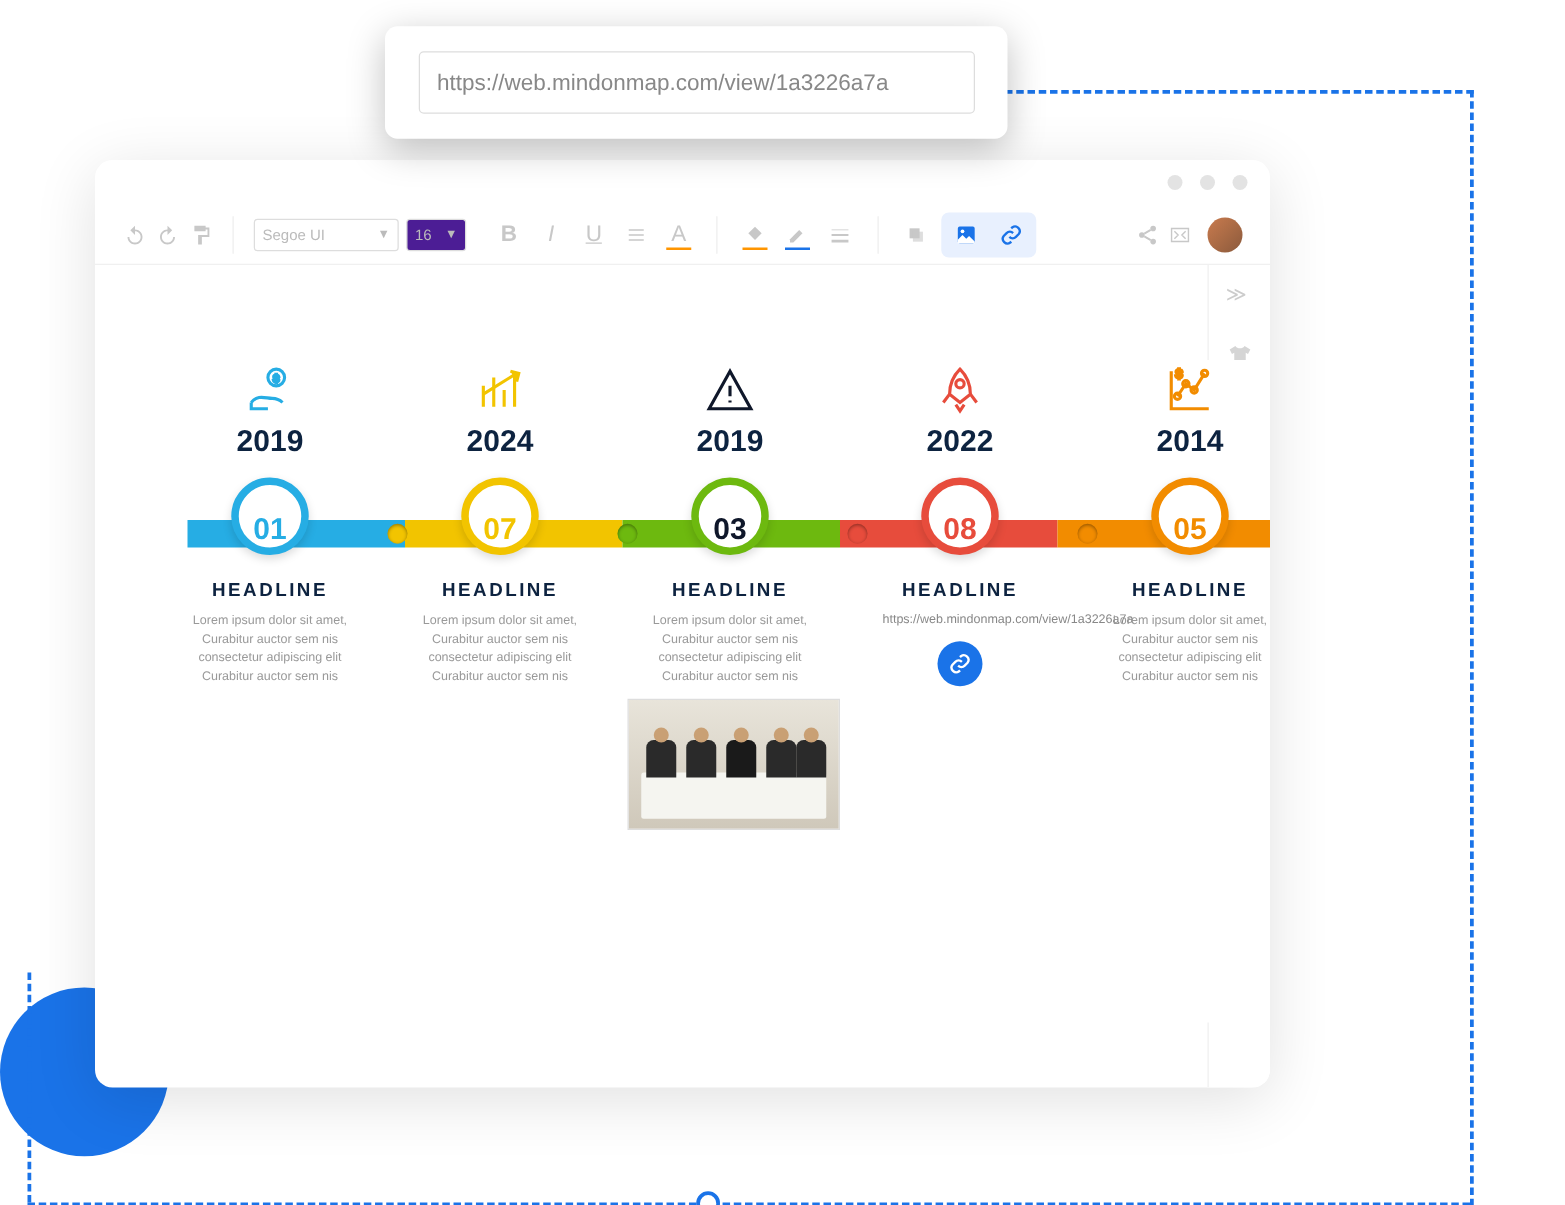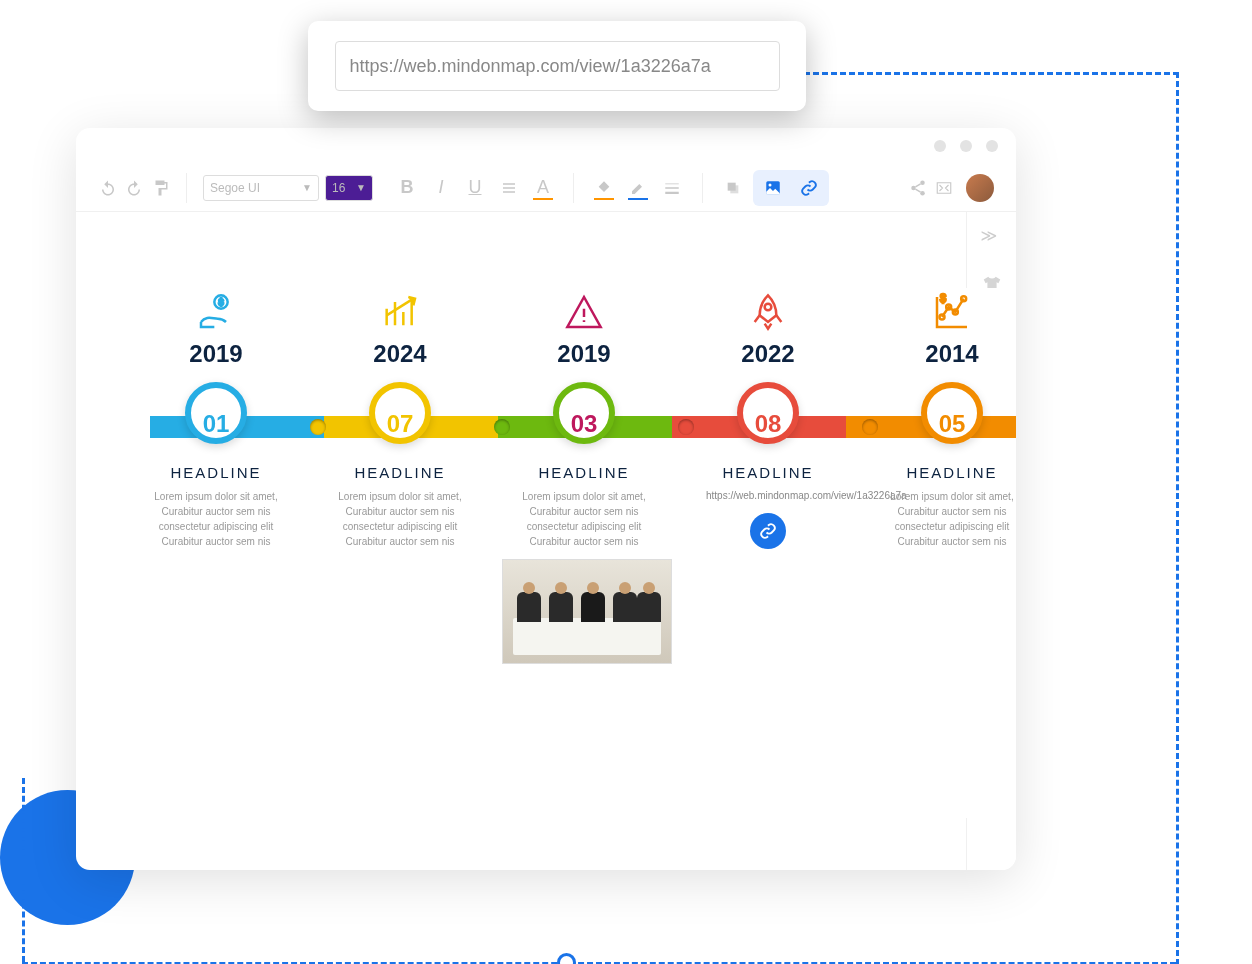--- a/index.html
+++ b/index.html
@@ -46,26 +46,26 @@
 
 
 .canvas{position:absolute;left:58px;top:160px;width:900px;height:530px;background:#fff}
 .timeline{display:flex;justify-content:space-between;position:relative;height:100%}
 .bar{position:absolute;top:128px;left:16px;right:14px;height:22px;display:flex}
 .seg{flex:1}
 .s1{background:#26ade4}.s2{background:#f2c400}.s3{background:#6db90f}.s4{background:#e74c3c}.s5{background:#f28c00}
 
 .col{width:164px;text-align:center;position:relative}
 .ico{height:48px;display:flex;align-items:center;justify-content:center;font-size:36px}
-.c1{color:#26ade4}.c2{color:#f2c400}.c3{color:#be185d}.c4{color:#e74c3c}.c5{color:#f28c00}
+.c1{color:#26ade4}.c2{color:#f2c400}.c3{color:#0f172a}.c4{color:#e74c3c}.c5{color:#f28c00}
 .year{font-size:24px;font-weight:700;color:#0d2340;margin-top:4px}
 .ring{width:62px;height:62px;border-radius:50%;background:#fff;margin:14px auto 0;display:flex;align-items:flex-end;justify-content:center;position:relative;z-index:3;box-shadow:0 3px 8px rgba(0,0,0,.15)}
 .r1{border:6px solid #26ade4}.r2{border:6px solid #f2c400}.r3{border:6px solid #6db90f}.r4{border:6px solid #e74c3c}.r5{border:6px solid #f28c00}
 .num{font-size:24px;font-weight:700}
-.hl{font-size:15px;font-weight:400;color:#0d2340;letter-spacing:2px;margin-top:20px}
+.hl{font-size:15px;font-weight:700;color:#0d2340;letter-spacing:2px;margin-top:20px}
 .body{font-size:10px;color:#999;margin-top:8px;line-height:1.5;padding:0 12px}
 .linkt{font-size:10px;color:#888;margin-top:8px;padding:0 20px;line-height:1.4}
 .link-badge{width:36px;height:36px;border-radius:50%;background:#1a73e8;margin:10px auto 0;display:flex;align-items:center;justify-content:center;color:#fff}
 .notch{width:16px;height:16px;border-radius:50%;position:absolute;top:131px;left:-8px;z-index:2;box-shadow:inset 0 1px 3px rgba(0,0,0,.4)}
 .n2{background:#f2c400}.n3{background:#6db90f}.n4{background:#e74c3c}.n5{background:#f28c00}
 .meeting-img{width:170px;height:105px;margin:10px auto 0;background:linear-gradient(#e8e4da,#cfc8ba);border:1px solid #ddd;position:relative;overflow:hidden}
 .meeting-img::before{content:"";position:absolute;left:10px;right:10px;top:58px;bottom:8px;background:#f5f5f0;border-radius:2px}
 .person{position:absolute;width:24px;height:30px;background:#2a2a2a;border-radius:6px 6px 0 0;top:32px}
 .person::before{content:"";position:absolute;top:-10px;left:6px;width:12px;height:12px;border-radius:50%;background:#c9a074}
 .p1{left:14px}.p2{left:46px}.p3{left:78px;background:#1a1a1a}.p4{left:110px}.p5{left:134px}

